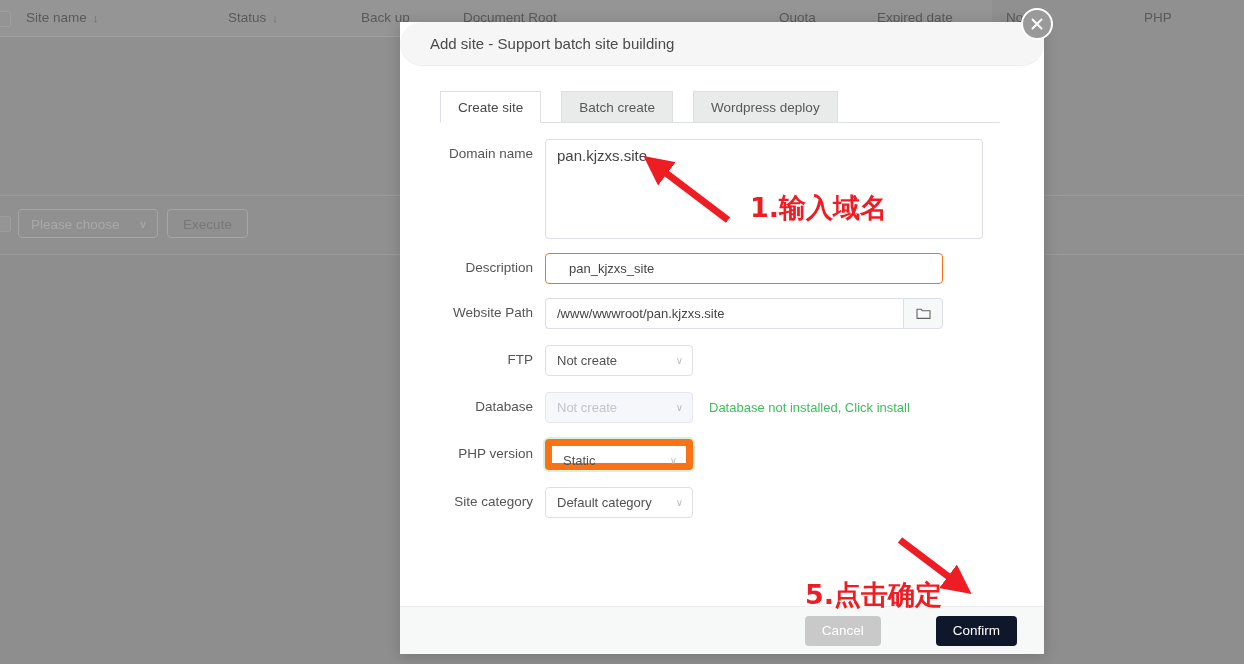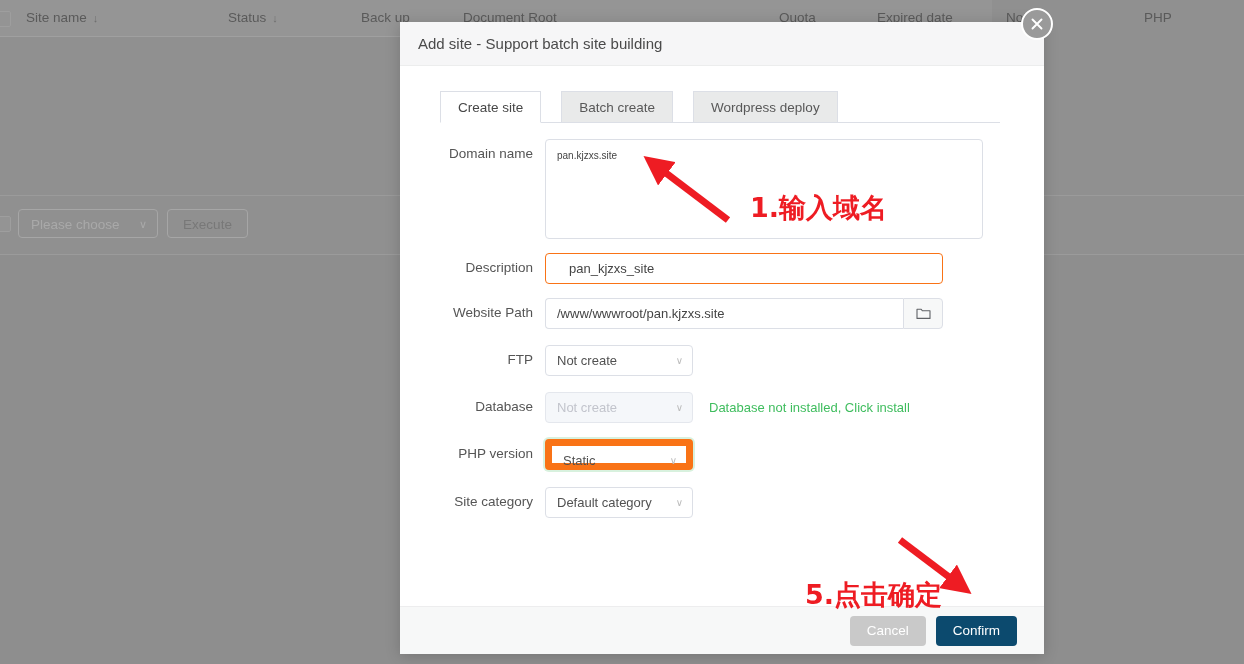--- a/index.html
+++ b/index.html
@@ -120,21 +120,22 @@
     box-shadow: 0 2px 14px rgba(0,0,0,0.18);
     box-sizing: border-box;
   }
   #modal-header {
     height: 44px;
     background: #f6f6f7;
     border-bottom: 1px solid #eceded;
     box-sizing: border-box;
     display: flex;
     align-items: center;
-    padding-left: 18px;
+    padding-left: 30px;
+    border-radius: 22px;
   }
   #modal-title {
     font-size: 15px;
     color: #4a4a4a;
   }
   #close-button {
     position: absolute;
     left: 1021px; top: 8px;
     width: 32px; height: 32px;
     border-radius: 50%;
@@ -210,21 +211,21 @@
   }
   .field { position: relative; flex: 1 1 auto; }
 
   .textarea-box {
     width: 438px;
     height: 100px;
     border: 1px solid #dcdfe6;
     border-radius: 4px;
     box-sizing: border-box;
     padding: 7px 11px;
-    font-size: 10px;
+    font-size: 15px;
     color: #444444;
     background: #fff;
     cursor: text;
     line-height: 18px;
   }
   .text-input {
     width: 398px;
     height: 31px;
     border: 1px solid #f97316;
     border-radius: 4px;
@@ -326,21 +327,21 @@
     height: 30px;
     padding: 0 17px;
     border-radius: 4px;
     font-size: 13.5px;
     line-height: 30px;
     border: none;
     cursor: pointer;
     font-family: "Liberation Sans", sans-serif;
   }
   #cancel-button { background: #c9c9c9; color: #ffffff; }
-  #confirm-button { background: #0c4a6e; color: #ffffff; }
+  #confirm-button { background: #0f172a; color: #ffffff; margin-left: 45px; }
 
   
   .annotation-layer {
     position: absolute;
     inset: 0;
     pointer-events: none;
     z-index: 80;
   }
   .anno-text {
     position: absolute;

